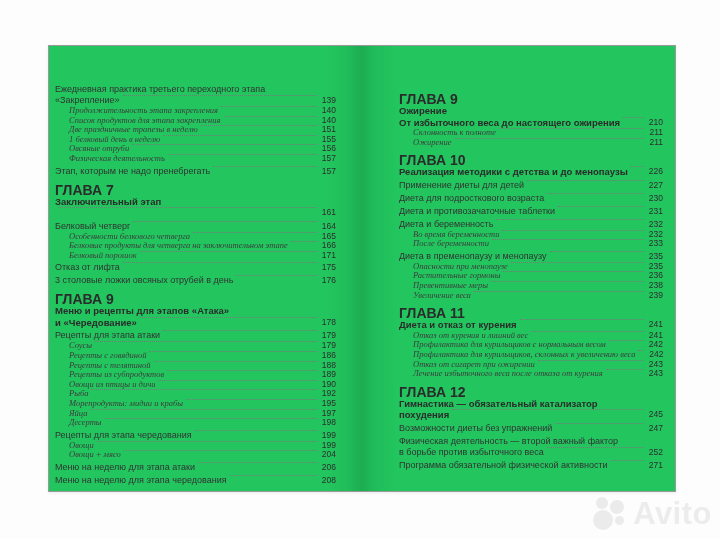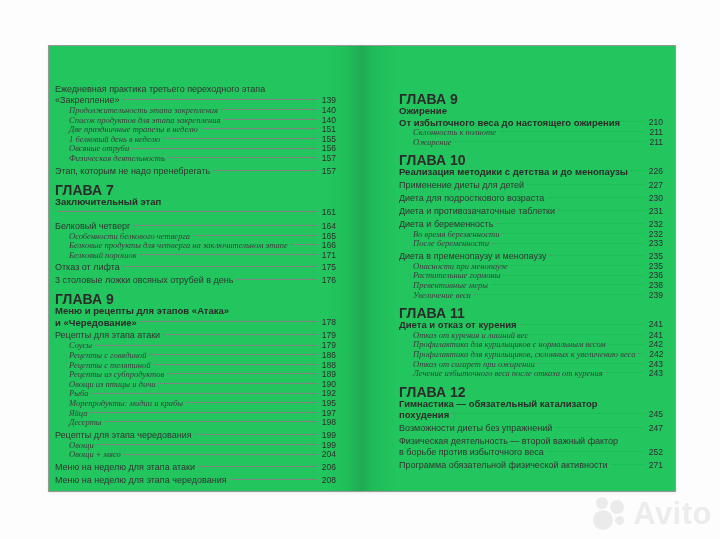--- a/index.html
+++ b/index.html
@@ -40,21 +40,21 @@
   .row.title{font-weight:bold;font-size:9.5px;}
   .row.title .tline{line-height:11.5px;}
   .row.entry{font-size:9px;margin-top:2px;color:#333;}
   .row.entry .tline{line-height:11px;}
   .row.sub{
     font-family:"Liberation Serif",serif;font-style:italic;
     font-size:8.5px;color:#3d3d3d;padding-left:14px;
   }
   .row.sub .tline{line-height:9.6px;}
   .tline{white-space:nowrap;}
-  .tline.flexed{display:flex;align-items:center;}
+  .tline.flexed{display:flex;align-items:flex-start;}
   .txt{white-space:nowrap;}
   .dots{
     flex:1;min-width:6px;
     border-bottom:1px dotted #7a7a7a;
     margin:0 3px 2px 3px;
   }
   .pg{
     font-family:"Liberation Sans",sans-serif;font-style:normal;
     font-size:8.5px;font-weight:normal;color:#2e2e2e;
     text-align:right;min-width:16px;

